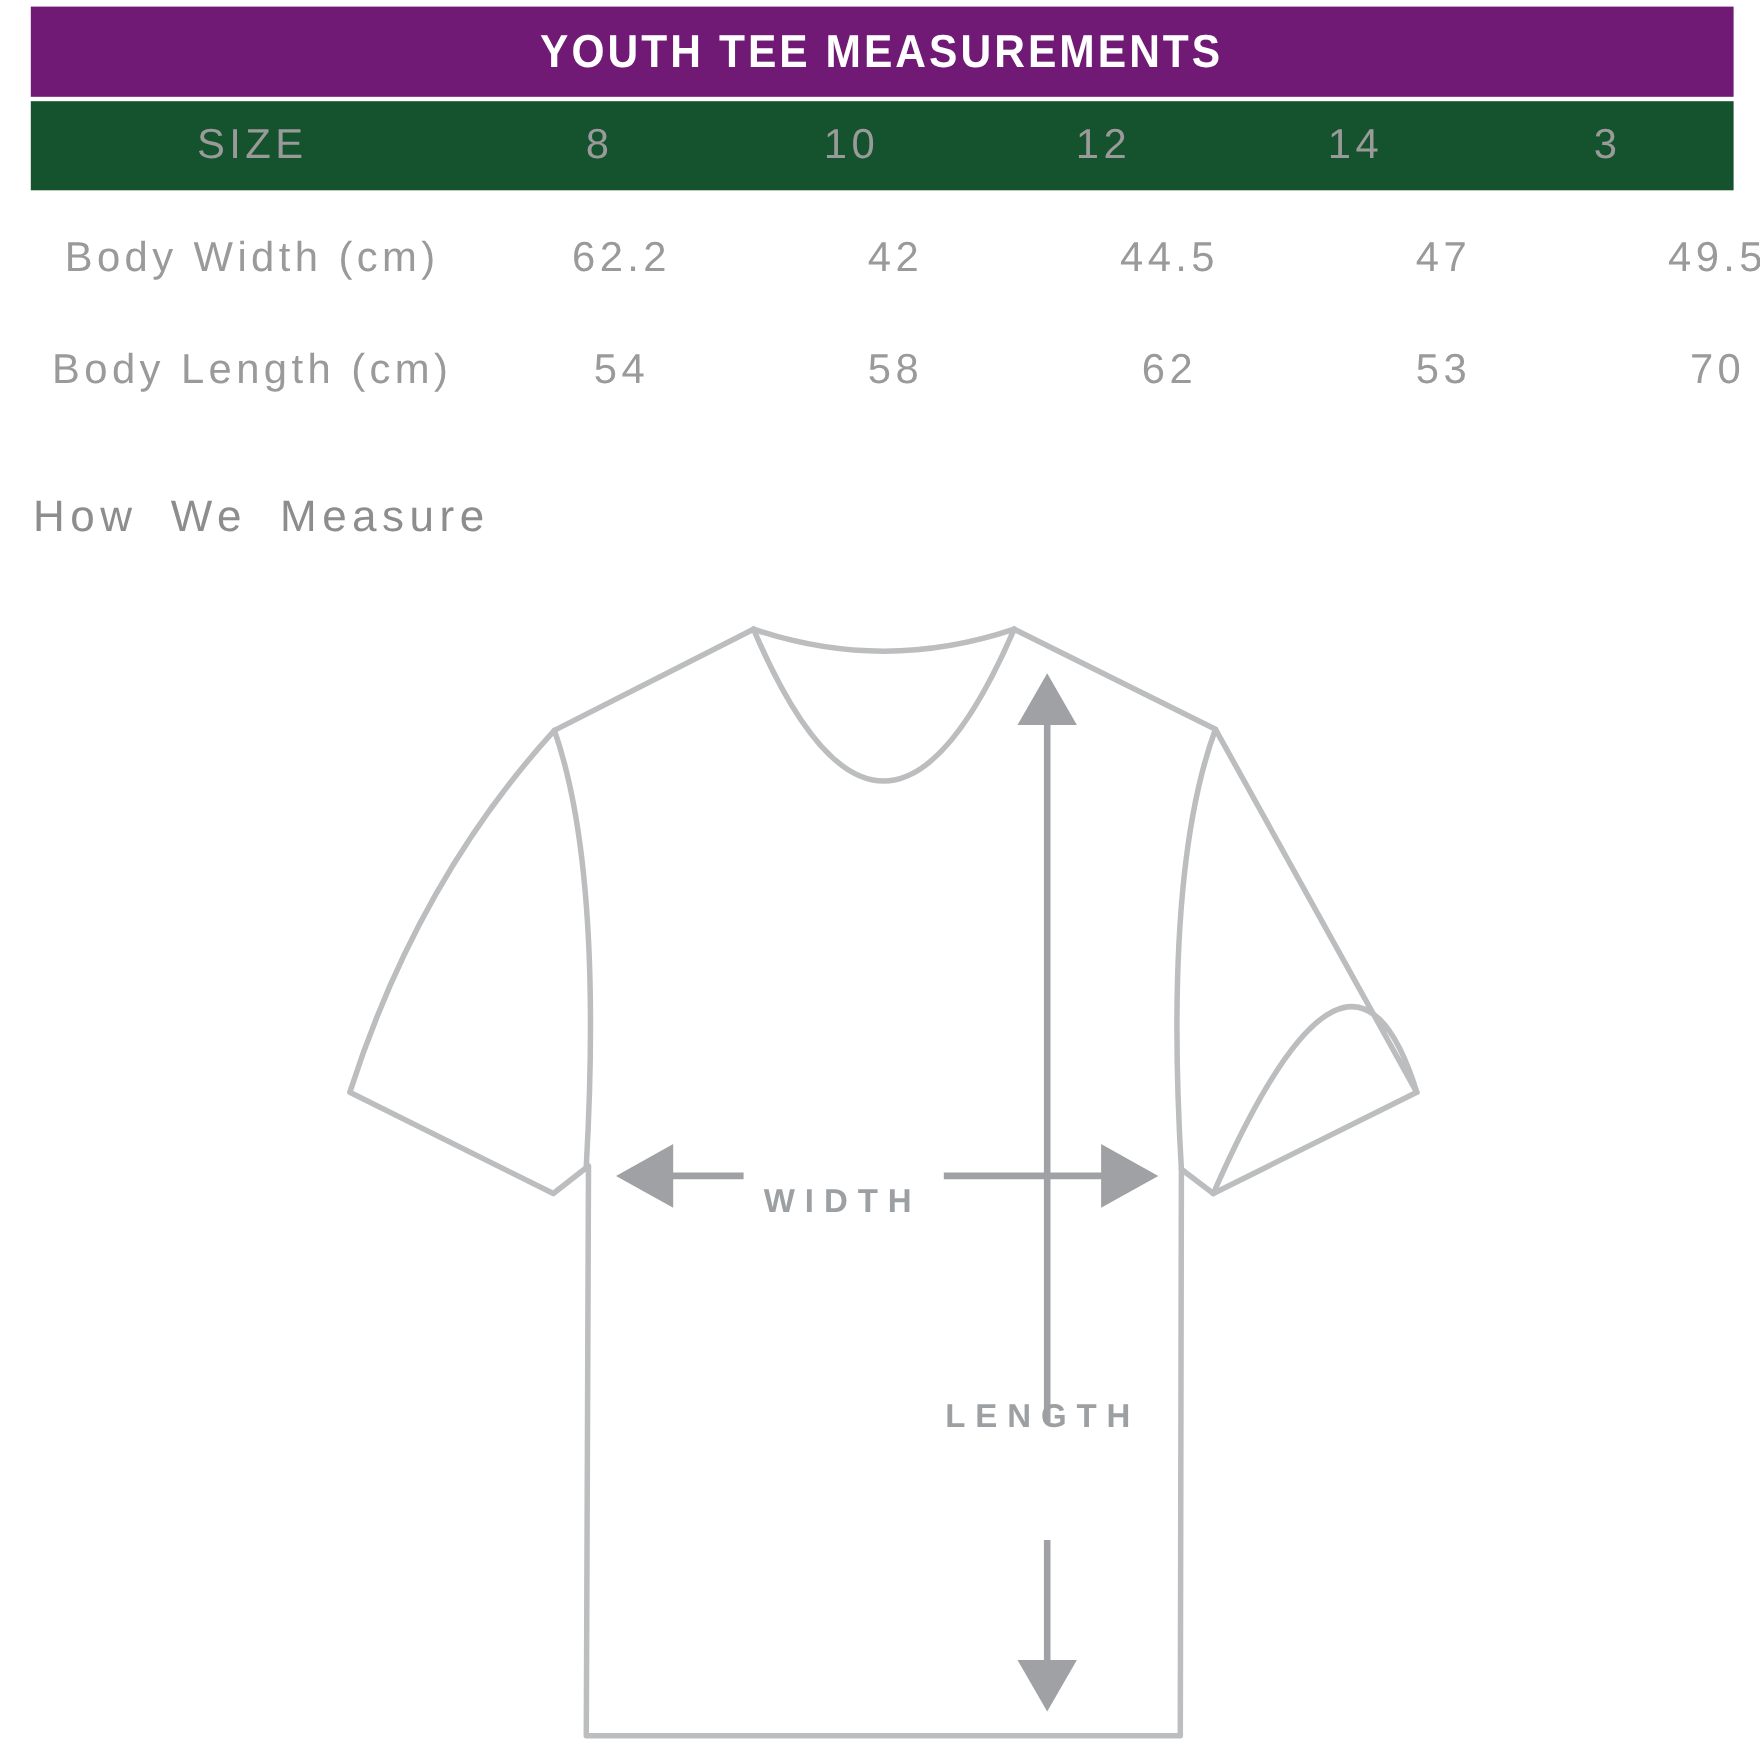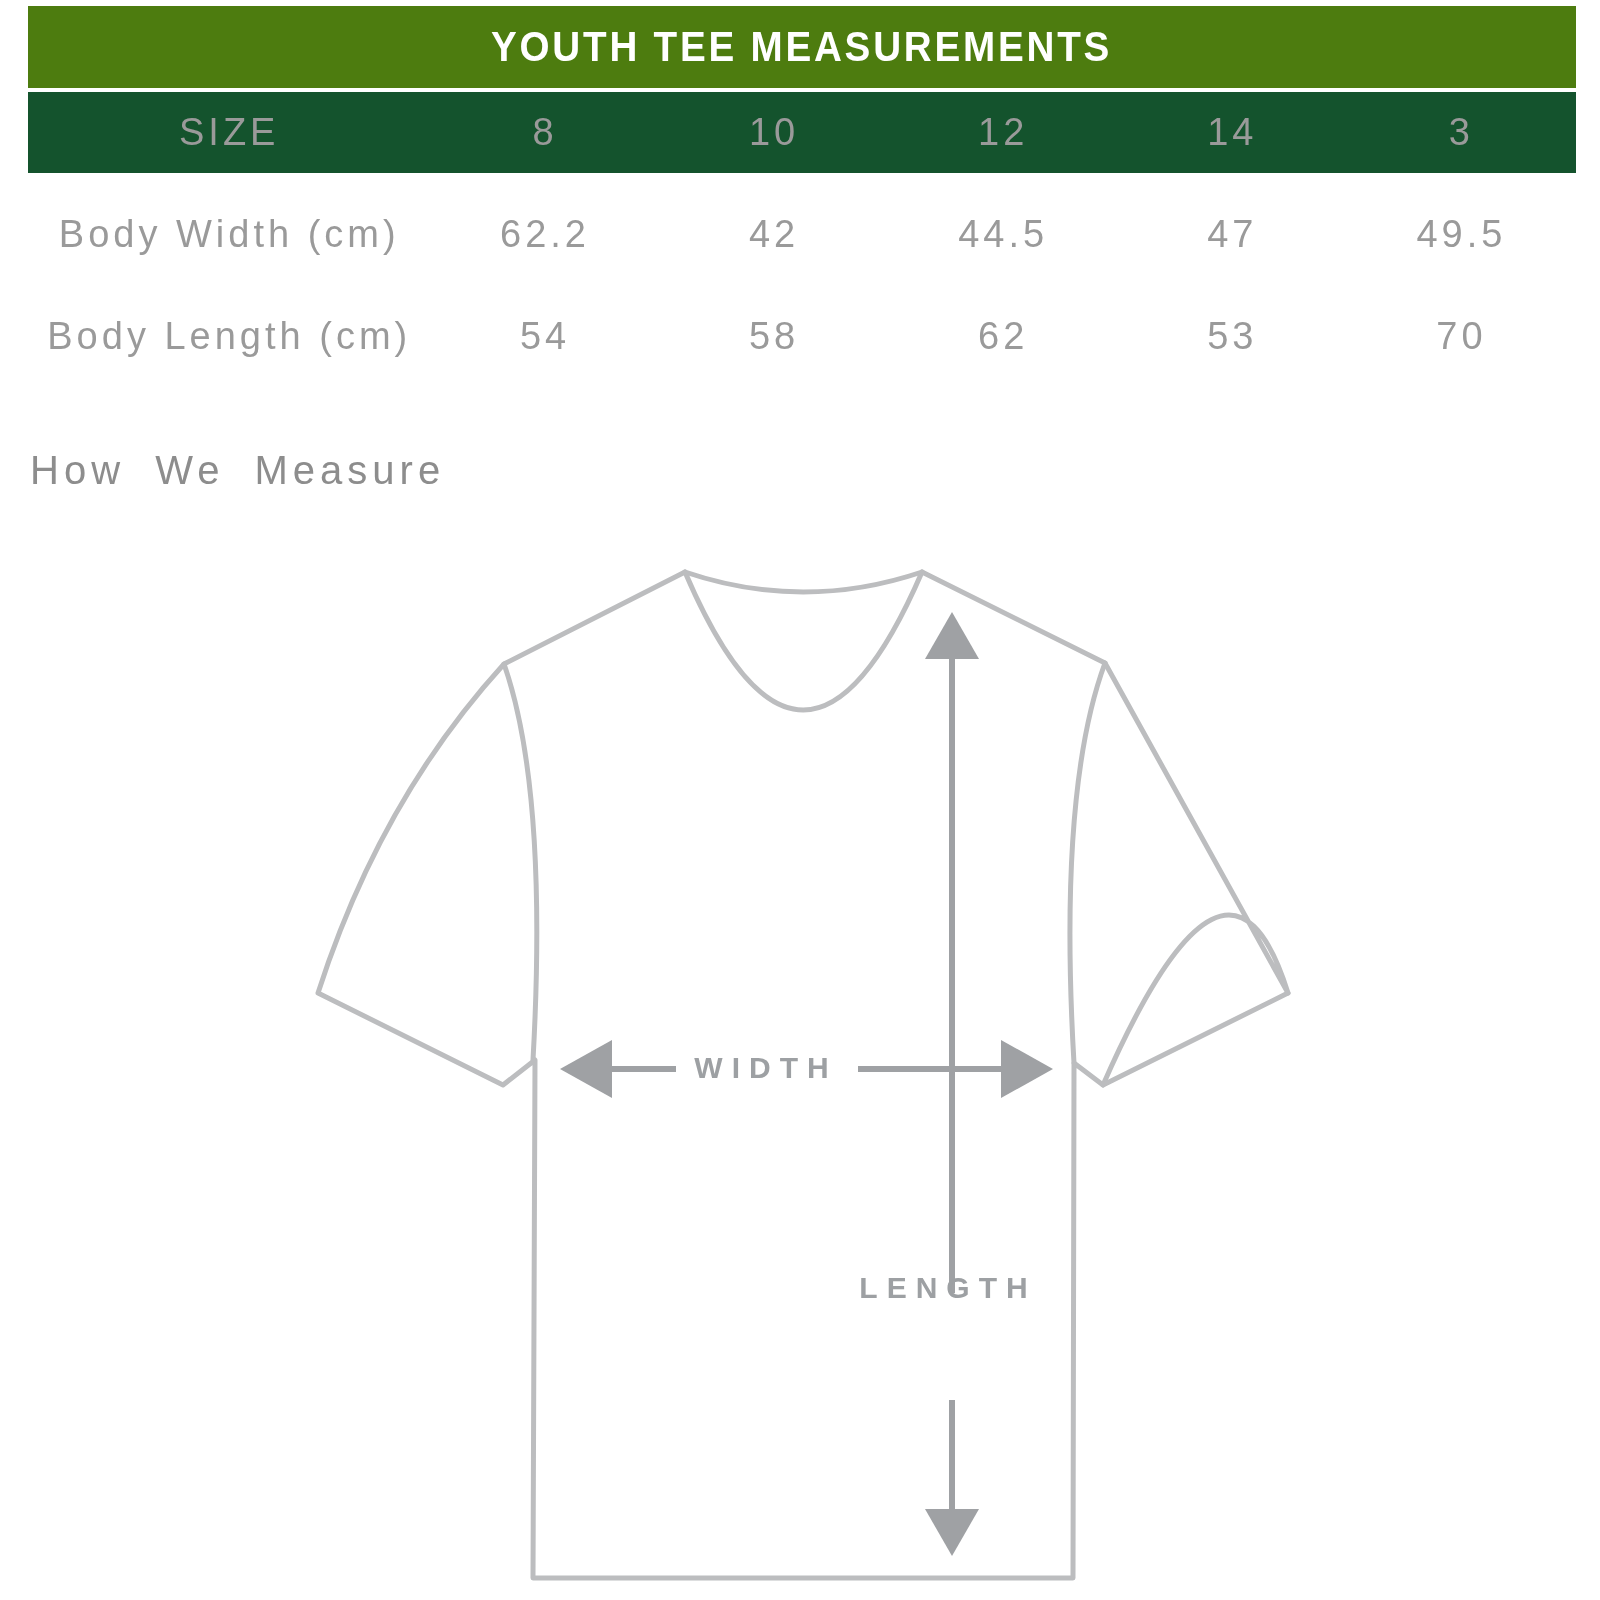--- a/index.html
+++ b/index.html
@@ -6,56 +6,56 @@
   .page{
     position:relative;
     width:1600px;height:1600px;
     background:#ffffff;
     font-family:"Liberation Sans", sans-serif;
     overflow:hidden;
   }
   
   .size-table{position:absolute;left:28px;top:6px;width:1548px;}
   .table-header{
-    height:82px;background:#4d7c0f;
+    height:82px;background:#701a75;
     display:flex;align-items:center;justify-content:center;
   }
   .table-header .title{
     color:#ffffff;font-size:42px;font-weight:bold;
     letter-spacing:3px;transform:scaleX(.92);
   }
   .size-row{
     margin-top:4px;height:81px;background:#14532d;
   }
   .grid-row{
     display:grid;
     grid-template-columns:26% 14.8% 14.8% 14.8% 14.8% 14.8%;
     align-items:center;
   }
   .grid-row .cell{
     text-align:center;color:#9a9a9a;
     font-size:38px;font-weight:300;letter-spacing:4px;
   }
-  .data-row{height:102px;}
+  .data-row{height:102px;gap:20px;}
   .data-row.first{margin-top:10px;}
   .label-cell{letter-spacing:3px;}
   
   .section-heading{
     position:absolute;left:30px;top:448px;
     color:#8d8d8d;font-size:40px;font-weight:300;
     letter-spacing:5px;word-spacing:14px;
   }
   
   .diagram-svg{position:absolute;left:0;top:0;width:1600px;height:1600px;}
   .measure-label{
     position:absolute;transform:translate(-50%,-50%);
     color:#9da0a3;font-size:30px;font-weight:bold;letter-spacing:9px;
     white-space:nowrap;
   }
-  .width-label{left:766px;top:1068px;}
+  .width-label{left:766px;top:1093px;}
   .length-label{left:948px;top:1288px;}
 </style>
 </head>
 <body>
 
 <div class="page">
 
   <div class="size-table">
     <div class="table-header">
       <span class="title">YOUTH TEE MEASUREMENTS</span>

